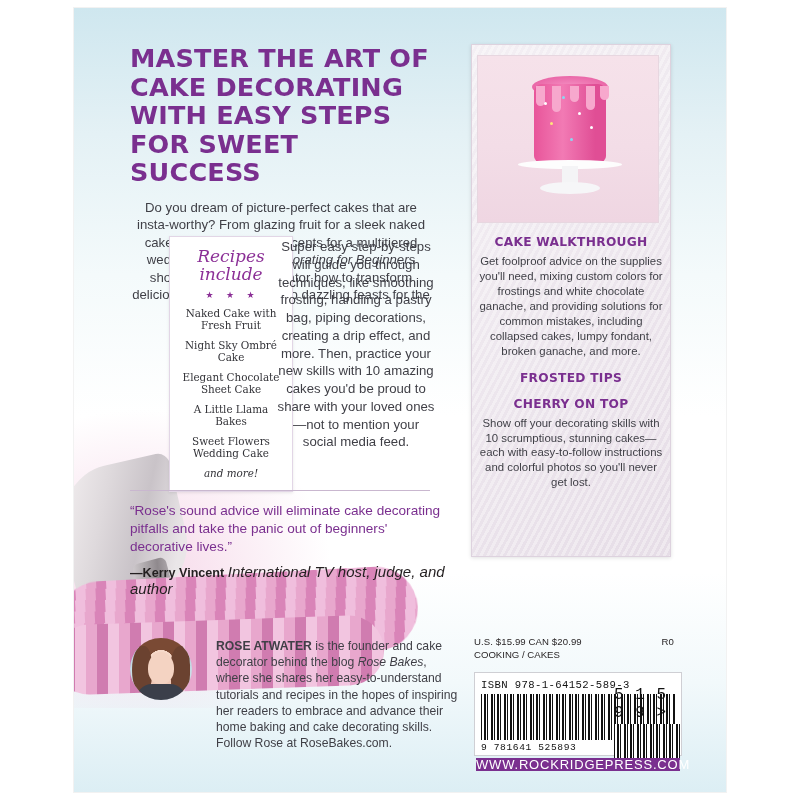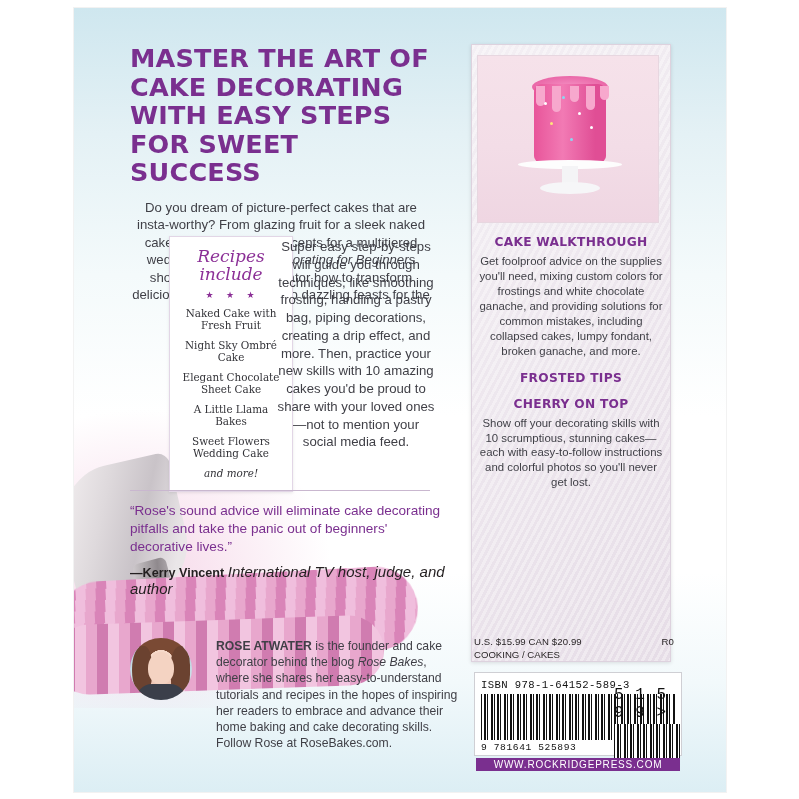--- a/index.html
+++ b/index.html
@@ -254,21 +254,21 @@
   }
   #author-text b { font-weight: bold; }
   #author-text i { font-style: italic; }
 
   
   #right-panel {
     position: absolute;
     left: 397px;
     top: 36px;
     width: 200px;
-    height: 618px;
+    height: 513px;
     background:
       linear-gradient(135deg, rgba(255,255,255,0.55), rgba(255,255,255,0)),
       repeating-linear-gradient(118deg, #efe9ef 0 3px, #e6dde7 3px 6px),
       #ece5ec;
     border: 1px solid #ddd2de;
     box-shadow: 0 1px 4px rgba(0,0,0,0.12);
     box-sizing: border-box;
     padding: 10px 5px 12px;
   }
   #cake-photo {
@@ -416,21 +416,21 @@
     margin-top: 2px;
   }
   #publisher-bar {
     position: absolute;
     left: 402px;
     top: 750px;
     width: 204px;
     height: 13px;
     background: #7a2f8f;
     color: #ffffff;
-    font-size: 10px;
+    font-size: 13px;
     letter-spacing: 0.8px;
     text-align: center;
     line-height: 13px;
   }
 </style>
 </head>
 <body>
 
 <div id="page">
   <div id="cover">

